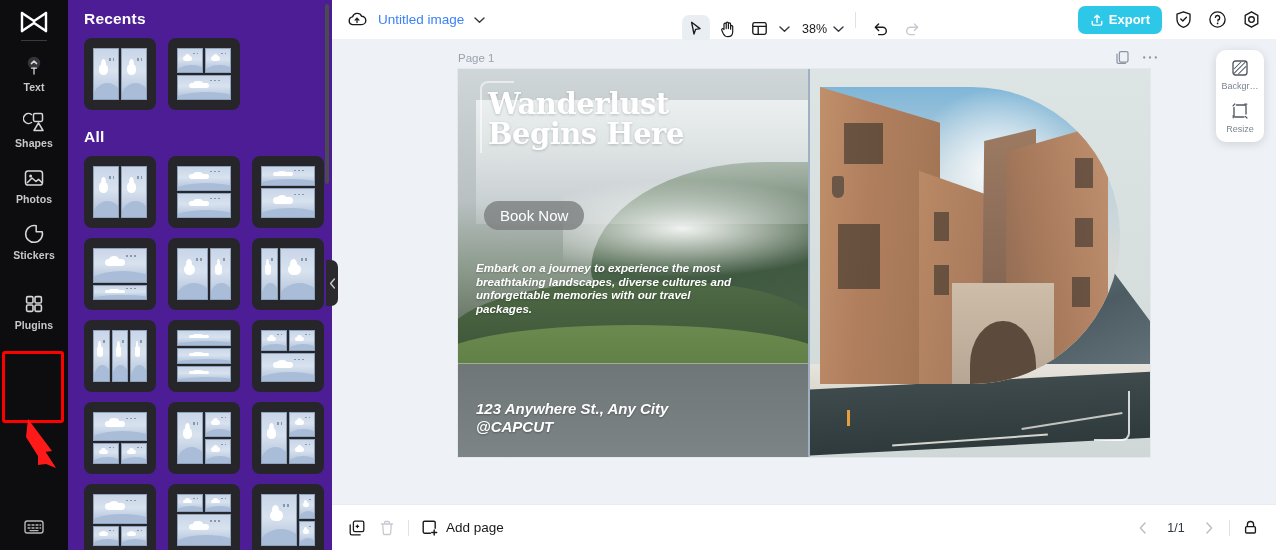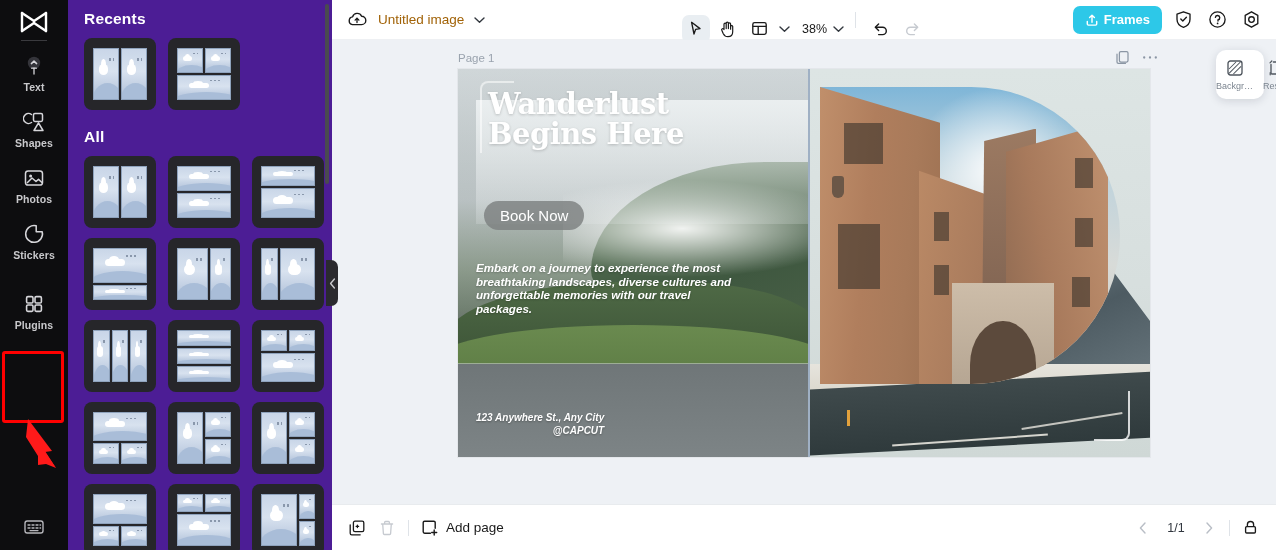--- a/index.html
+++ b/index.html
@@ -93,21 +93,21 @@
 
   
   .main { flex: 1 1 auto; height: 550px; display: flex; flex-direction: column; background: #ffffff; position: relative; }
 
   .topbar {
     height: 40px; flex: 0 0 40px; background: #ffffff;
     display: flex; align-items: center; padding: 0 12px; gap: 8px;
     border-bottom: 1px solid #eef0f3;
   }
   .tb-cloud { width: 26px; height: 26px; display:flex; align-items:center; justify-content:center; cursor:pointer; }
-  .doc-title { font-size: 13.5px; color: #a16207; cursor: pointer; }
+  .doc-title { font-size: 13.5px; color: #3b82f6; cursor: pointer; }
   .caret { width: 14px; height: 14px; display:inline-flex; align-items:center; justify-content:center; cursor:pointer; }
   .tb-center { position: absolute; left: 0; right: 0; display: flex; justify-content: center; align-items: center; gap: 4px; pointer-events: none; }
   .tb-center > * { pointer-events: auto; margin-top: 18px; }
   .tool-btn {
     width: 28px; height: 28px; border-radius: 7px; display:flex; align-items:center; justify-content:center;
     cursor: pointer; background: transparent;
   }
   .tool-btn.sel { background: #e9eef2; }
   .zoomval { font-size: 12.5px; color: #1a1a1a; margin-left: 6px; }
   .vline { width: 1px; height: 16px; background: #dfe3e8; margin: 0 6px; }
@@ -177,23 +177,22 @@
     background: rgba(125,128,128,.82); color: #fff; border-radius: 18px;
     padding: 6px 16px; font-size: 15px; cursor: pointer;
   }
   .blurb {
     position: absolute; left: 18px; top: 192px; width: 264px; z-index: 6;
     color: #ffffff; font-size: 11.6px; line-height: 1.18; font-style: italic; font-weight: bold;
     text-shadow: 0 1px 2px rgba(0,0,0,.25);
   }
   .addr {
     position: absolute; left: 18px; bottom: 20px; z-index: 6;
-    color: #ffffff; font-size: 10px; line-height: 1.25; font-style: italic; font-weight: bold;
+    color: #ffffff; font-size: 15px; line-height: 1.25; font-style: italic; font-weight: bold;
     text-shadow: 0 1px 2px rgba(0,0,0,.3);
-    text-align: right;
   }
   .vsplit { position:absolute; left: 350px; top: 0; width: 2px; height: 388px; background: #9fb0c4; z-index: 4; }
 
   .art-right {
     position: absolute; left: 352px; top: 0; width: 340px; height: 388px;
     background: linear-gradient(180deg,#dde5e4 0%, #d7dfde 55%, #cfd8d6 100%);
     overflow: hidden;
   }
   .mountain {
     position:absolute; right: -4%; bottom: 14%; width: 62%; height: 48%;
@@ -249,21 +248,21 @@
   }
   .win { position:absolute; background: rgba(60,52,44,.62); }
   .lamp { position:absolute; left: 4%; top: 30%; width: 12px; height: 22px; background:#6b5747; border-radius: 3px 3px 6px 6px; }
   .clouds-r { position:absolute; left: 30%; top: 0%; width: 58%; height: 46%;
     background: radial-gradient(ellipse at 50% 60%, rgba(255,255,255,.95), rgba(255,255,255,0) 70%); }
 
   
   .float-panel {
     position: absolute; right: 12px; top: 10px; width: 48px;
     background: #fff; border-radius: 10px; box-shadow: 0 2px 10px rgba(20,30,50,.14);
-    padding: 8px 0; display: flex; flex-direction: row; align-items: center; gap: 10px;
+    padding: 8px 0; display: flex; flex-direction: column; align-items: center; gap: 10px;
     z-index: 20;
   }
   .fp-item { display:flex; flex-direction: column; align-items: center; gap: 3px; cursor: pointer; width: 46px; }
   .fp-lbl { font-size: 9px; color: #7b848f; }
 
   
   .botbar {
     height: 46px; flex: 0 0 46px; background: #fff;
     border-top: 1px solid #e8ebee;
     display: flex; align-items: center; padding: 0 16px; gap: 12px;
@@ -686,21 +685,21 @@
           </svg>
         </div>
       </div>
 
       <div class="tb-right">
         <button class="export-btn">
           <svg width="14" height="14" viewBox="0 0 14 14">
             <path d="M7 9.2 V2.4 M4.6 4.6 L7 2.2 L9.4 4.6" stroke="#fff" stroke-width="1.45" fill="none" stroke-linecap="round" stroke-linejoin="round"></path>
             <path d="M2.3 8.4 v2.6 a1.1 1.1 0 0 0 1.1 1.1 h7.2 a1.1 1.1 0 0 0 1.1-1.1 V8.4" stroke="#fff" stroke-width="1.45" fill="none" stroke-linecap="round"></path>
           </svg>
-          <span>Frames</span>
+          <span>Export</span>
         </button>
         <div class="icon-btn">
           <svg width="19" height="19" viewBox="0 0 19 19">
             <path d="M9.5 1.8 L16 4.2 v5.1 c0 4-2.7 6.7-6.5 8 -3.8-1.3-6.5-4-6.5-8 V4.2 Z" stroke="#1a1a1a" stroke-width="1.35" fill="none" stroke-linejoin="round"></path>
             <path d="M6.8 9 L8.8 11 L12.4 7.2" stroke="#1a1a1a" stroke-width="1.35" fill="none" stroke-linecap="round" stroke-linejoin="round"></path>
           </svg>
         </div>
         <div class="icon-btn">
           <svg width="19" height="19" viewBox="0 0 19 19">
             <circle cx="9.5" cy="9.5" r="7.6" stroke="#1a1a1a" stroke-width="1.35" fill="none"></circle>

